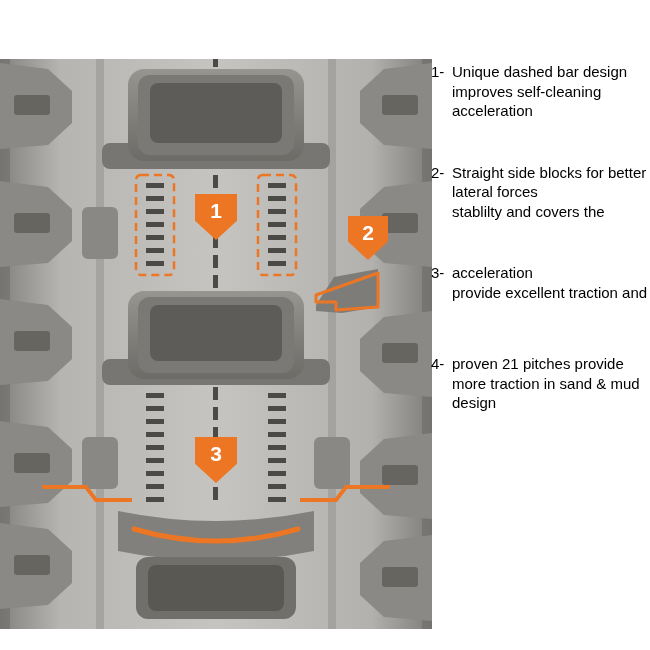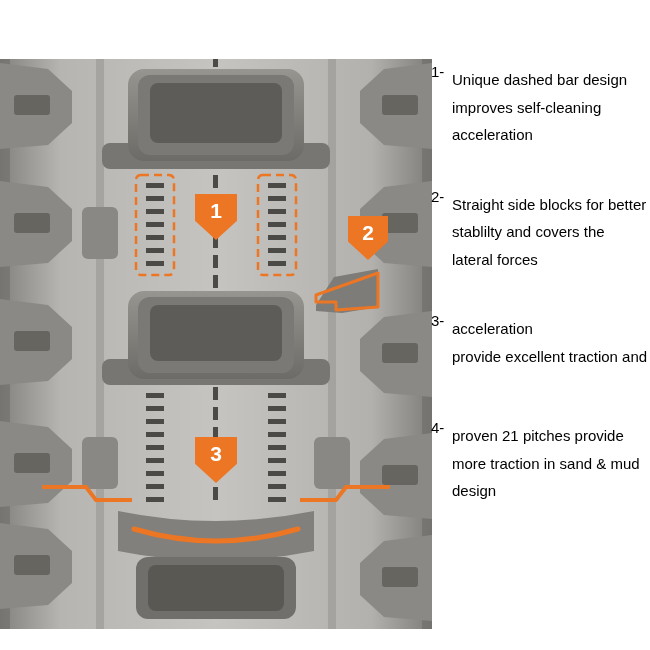--- a/index.html
+++ b/index.html
@@ -28,21 +28,21 @@
   }
 
   
   .notes {
     position:absolute; left:431px; top:62px; width:218px;
     color:#000; font-size:15px; line-height:19.5px;
   }
   .note { display:flex; margin-bottom:42px; }
   .note.gap-lg { margin-bottom:52px; }
   .note-num { flex:0 0 21px; width:21px; }
-  .note-lines div { white-space:nowrap;margin-top:8px; }
+  .note-lines div { white-space:nowrap; }
 </style>
 </head>
 <body>
 
 <div class="stage">
 
   <div class="tire">
     <svg viewBox="0 0 432 570" xmlns="http://www.w3.org/2000/svg">
       <defs>
         <linearGradient id="gBg" x1="0" y1="0" x2="1" y2="0">
@@ -185,22 +185,22 @@
       <div class="note-lines">
         <div>Unique dashed bar design</div>
         <div>improves self-cleaning</div>
         <div>acceleration</div>
       </div>
     </div>
     <div class="note">
       <span class="note-num">2-</span>
       <div class="note-lines">
         <div>Straight side blocks for better</div>
+        <div>lateral forces</div>
         <div>stablilty and covers the</div>
-        <div>lateral forces</div>
       </div>
     </div>
     <div class="note gap-lg">
       <span class="note-num">3-</span>
       <div class="note-lines">
         <div>acceleration</div>
         <div>provide excellent traction and</div>
       </div>
     </div>
     <div class="note">

